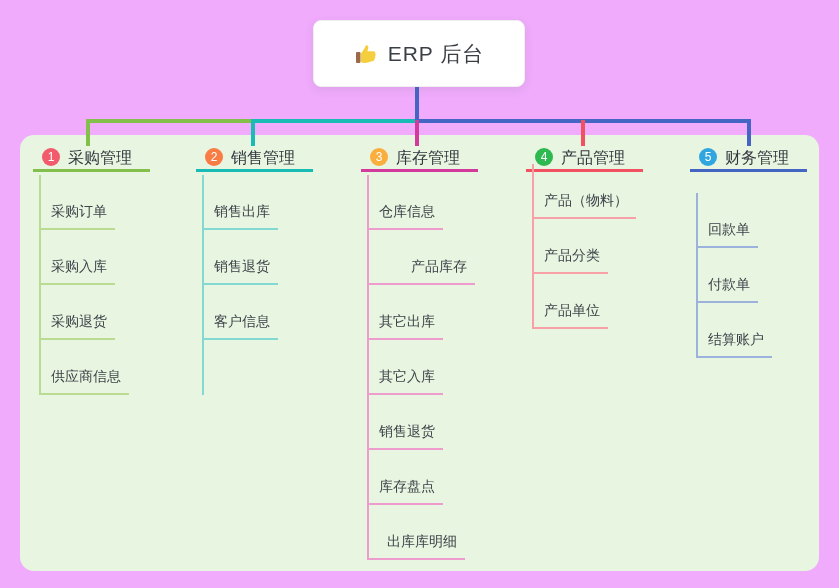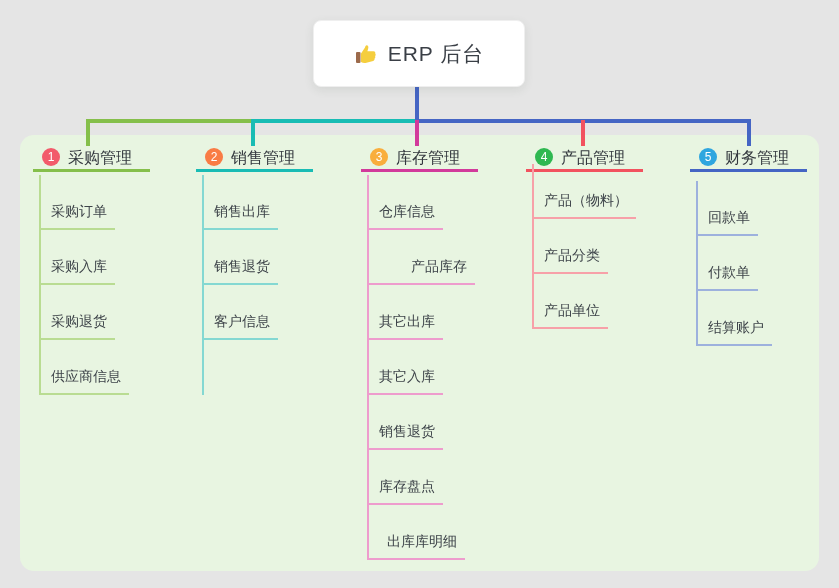--- a/index.html
+++ b/index.html
@@ -1,17 +1,17 @@
 <!DOCTYPE html>
 <html><head>
 <meta charset="utf-8">
 <style>
   html,body{margin:0;padding:0;background:#ffffff;}
   body{font-family:"Liberation Sans","DejaVu Sans",sans-serif;}
-  .stage{position:relative;width:839px;height:588px;background:#e5e5e5;overflow:hidden;}
+  .stage{position:relative;width:839px;height:588px;background:#f0abfc;overflow:hidden;}
 
   .panel{position:absolute;left:20px;top:135px;width:799px;height:436px;
          background:#e8f5e1;border-radius:14px;}
 
   
   .root-card{position:absolute;left:313px;top:20px;width:210px;height:65px;
              background:#ffffff;border:1px solid #efefef;border-radius:8px;
              box-shadow:0 3px 10px rgba(60,80,60,.10);
              display:flex;align-items:center;justify-content:center;gap:10px;cursor:pointer;}
   .root-label{font-size:21px;color:#3a3f46;letter-spacing:1px;}
@@ -140,21 +140,21 @@
           <span class="child" style="border-bottom-color: rgb(247, 160, 168);">产品分类</span>
         </div>
         <div class="child-row">
           <span class="child" style="border-bottom-color: rgb(247, 160, 168);">产品单位</span>
         </div>
       </div>
       <div class="branch-label" style="left: 690px; border-bottom-color: rgb(69, 101, 196); width: 117px;">
         <span class="badge" style="background: rgb(47, 166, 223);">5</span>
         <span class="branch-title">财务管理</span>
       </div>
-      <div class="children" style="left: 690px; top: 181px; height: 165px;">
+      <div class="children" style="left: 690px; top: 193px; height: 165px;">
         <div class="vline" style="background: rgb(157, 177, 221);"></div>
         <div class="child-row">
           <span class="child" style="border-bottom-color: rgb(157, 177, 221);">回款单</span>
         </div>
         <div class="child-row">
           <span class="child" style="border-bottom-color: rgb(157, 177, 221);">付款单</span>
         </div>
         <div class="child-row">
           <span class="child" style="border-bottom-color: rgb(157, 177, 221);">结算账户</span>
         </div>

